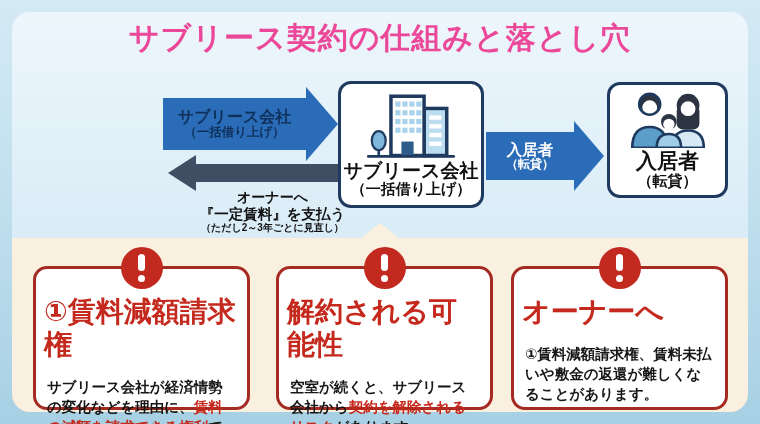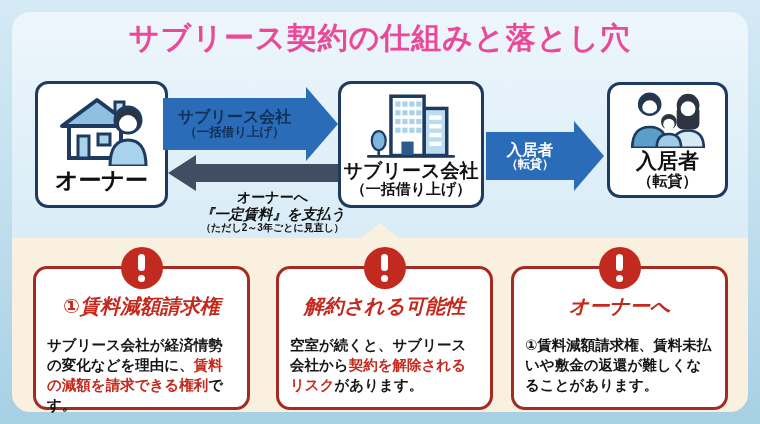--- a/index.html
+++ b/index.html
@@ -46,73 +46,59 @@
     display:flex;flex-direction:column;align-items:center;justify-content:center;color:#0f3059;}
   .lease-arrow .l1{font-size:16px;font-weight:900;line-height:1.15;}
   .lease-arrow .l2{font-size:12.5px;font-weight:800;line-height:1.1;}
   .rent-arrow{left:168px;top:155px;width:170px;height:36px;}
   .rent-arrow .ah{left:0;top:0;border-top:18px solid transparent;
     border-bottom:18px solid transparent;border-right:28px solid #414d63;}
   .rent-arrow .ab{left:28px;top:9px;width:142px;height:18px;background:#414d63;}
   .rent-txt{position:absolute;left:130px;top:190px;width:285px;text-align:center;
     color:#111;font-weight:800;}
   .rent-txt .r1{font-size:14px;line-height:1.12;}
-  .rent-txt .r2{font-size:14.5px;line-height:1.12;font-style:italic;}
+  .rent-txt .r2{font-size:14.5px;line-height:1.12;}
   .rent-txt .r3{font-size:10px;line-height:1.2;}
   .sublet-arrow{left:486px;top:121px;width:118px;height:70px;}
   .sublet-arrow .ab{left:0;top:11px;width:88px;height:48px;}
   .sublet-arrow .ah{left:88px;top:0;border-top:35px solid transparent;
     border-bottom:35px solid transparent;border-left:30px solid #2a6cb8;}
   .sublet-arrow .atxt{position:absolute;left:0;top:11px;width:88px;height:48px;
     display:flex;flex-direction:column;align-items:center;justify-content:center;color:#fff;}
   .sublet-arrow .l1{font-size:15.5px;font-weight:900;line-height:1.15;}
   .sublet-arrow .l2{font-size:12px;font-weight:800;line-height:1.1;}
   
   .card{position:absolute;top:266px;width:217px;height:144px;background:#fff;
     border:3.5px solid #a52b22;border-radius:14px;box-sizing:border-box;
     padding:26px 8px 0 8px;}
   .card1{left:33px;} .card2{left:276px;} .card3{left:511px;}
   .badge{position:absolute;top:-22px;left:50%;transform:translateX(-50%);
     width:42px;height:42px;border-radius:50%;background:#c22a20;z-index:2;
     display:flex;flex-direction:column;align-items:center;justify-content:center;}
   .excl-bar{width:7px;height:17px;background:#fff;border-radius:3.5px;}
   .excl-dot{width:7px;height:7px;background:#fff;border-radius:50%;margin-top:4px;}
-  .ctitle{text-align:center;color:#c5291d;font-size:20px;font-weight:900;line-height:1.18;font-style:italic;}
+  .ctitle{text-align:left;color:#c5291d;font-size:28px;font-weight:900;line-height:1.18;}
   .cbody{margin-top:16px;padding:0 3px;font-size:14.5px;font-weight:700;
     color:#161616;line-height:1.38;text-align:left;}
   .hl{color:#c5291d;}
 </style>
 </head>
 <body>
 
 <div class="stage">
 
   <div class="panel">
     <div class="top-sec"></div>
     <div class="bottom-sec">
       <div class="notch"></div>
     </div>
   </div>
 
   <div class="title">サブリース契約の仕組みと落とし穴</div>
 
-  <div class="ebox owner-box">
-    <svg width="102" height="74" viewBox="0 0 100 74">
-      <rect x="63" y="10" width="9" height="16" fill="#bfdeef" stroke="#1e3a5f" stroke-width="3"></rect>
-      <path d="M10 34 L45 8 L80 34 Z" fill="#8fc0e0" stroke="#1e3a5f" stroke-width="4" stroke-linejoin="round"></path>
-      <rect x="17" y="34" width="52" height="32" fill="#ffffff" stroke="#1e3a5f" stroke-width="4"></rect>
-      <rect x="26" y="44" width="11" height="22" fill="#a9d3ea" stroke="#1e3a5f" stroke-width="3"></rect>
-      <rect x="46" y="42" width="12" height="11" fill="#a9d3ea" stroke="#1e3a5f" stroke-width="3"></rect>
-      <circle cx="76" cy="28" r="13" fill="#2b3440"></circle>
-      <circle cx="76" cy="32" r="9" fill="#ffffff"></circle>
-      <circle cx="76" cy="28" r="13" fill="none" stroke="#1e3a5f" stroke-width="3"></circle>
-      <path d="M58 74 Q58 48 76 48 Q94 48 94 74 Z" fill="#a9d3ea" stroke="#1e3a5f" stroke-width="3"></path>
-    </svg>
-    <div class="elabel">オーナー</div>
-  </div>
 
   <div class="ebox company-box">
     <svg width="108" height="68" viewBox="0 0 110 78">
       <rect x="70" y="20" width="26" height="54" fill="#bcdcef" stroke="#1e3a5f" stroke-width="4"></rect>
       <rect x="76" y="28" width="14" height="5" fill="#ffffff"></rect>
       <rect x="76" y="38" width="14" height="5" fill="#ffffff"></rect>
       <rect x="76" y="48" width="14" height="5" fill="#ffffff"></rect>
       <rect x="76" y="58" width="14" height="5" fill="#ffffff"></rect>
       <rect x="32" y="6" width="38" height="68" fill="#ffffff" stroke="#1e3a5f" stroke-width="4"></rect>
       <g fill="#a9d3ea">

